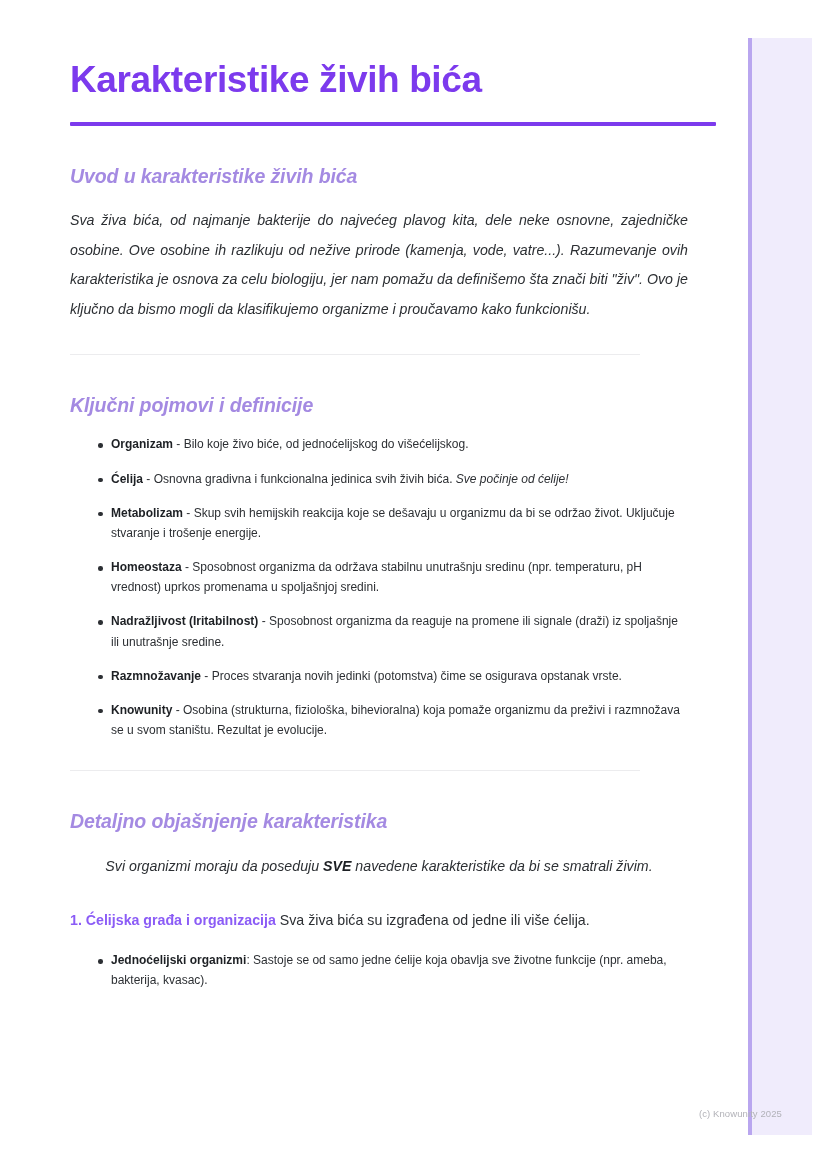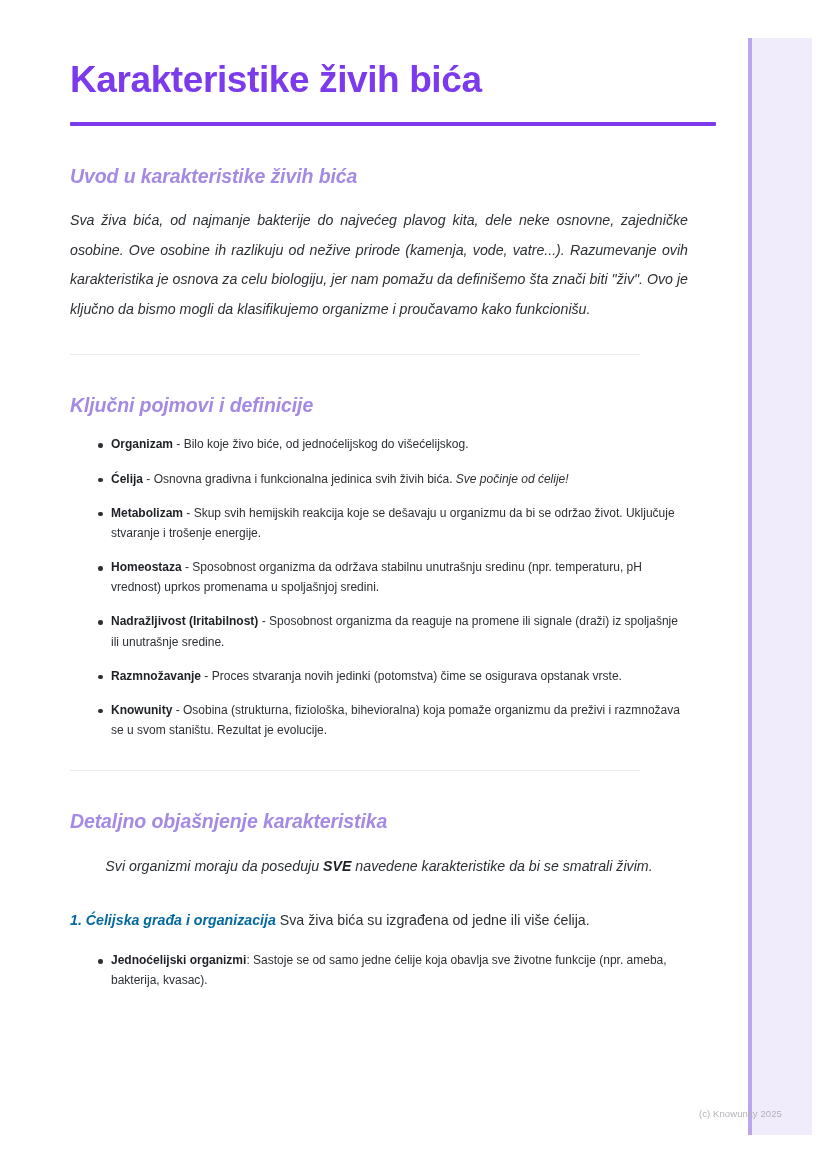--- a/index.html
+++ b/index.html
@@ -113,21 +113,21 @@
   }
   .term { font-weight: 700; color: #1d2024; }
   .em-note { font-style: italic; }
 
   .numbered-para {
     margin: 27px 0 0 0;
     font-size: 14.2px;
     line-height: 1.7;
     color: #2c2f33;
   }
-  .numbered-para .lead { font-weight: 700; color: #0369a1; font-style: italic; }
+  .numbered-para .lead { font-weight: 700; color: #8b5cf6; }
 
   ul.term-list.sub { margin-top: 18px; }
 
   .footer-mark {
     position: absolute;
     right: 46px;
     bottom: 52px;
     font-size: 9.5px;
     color: #b2b2b8;
     letter-spacing: 0.1px;

